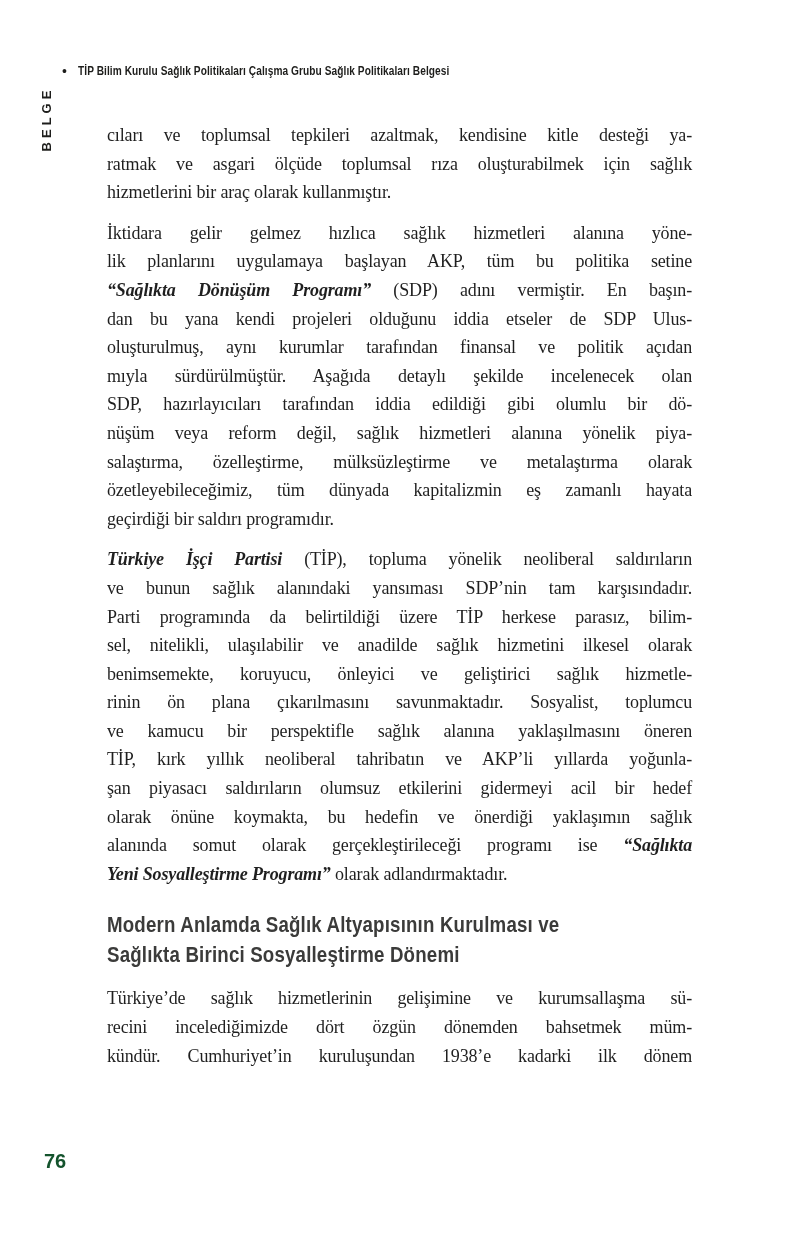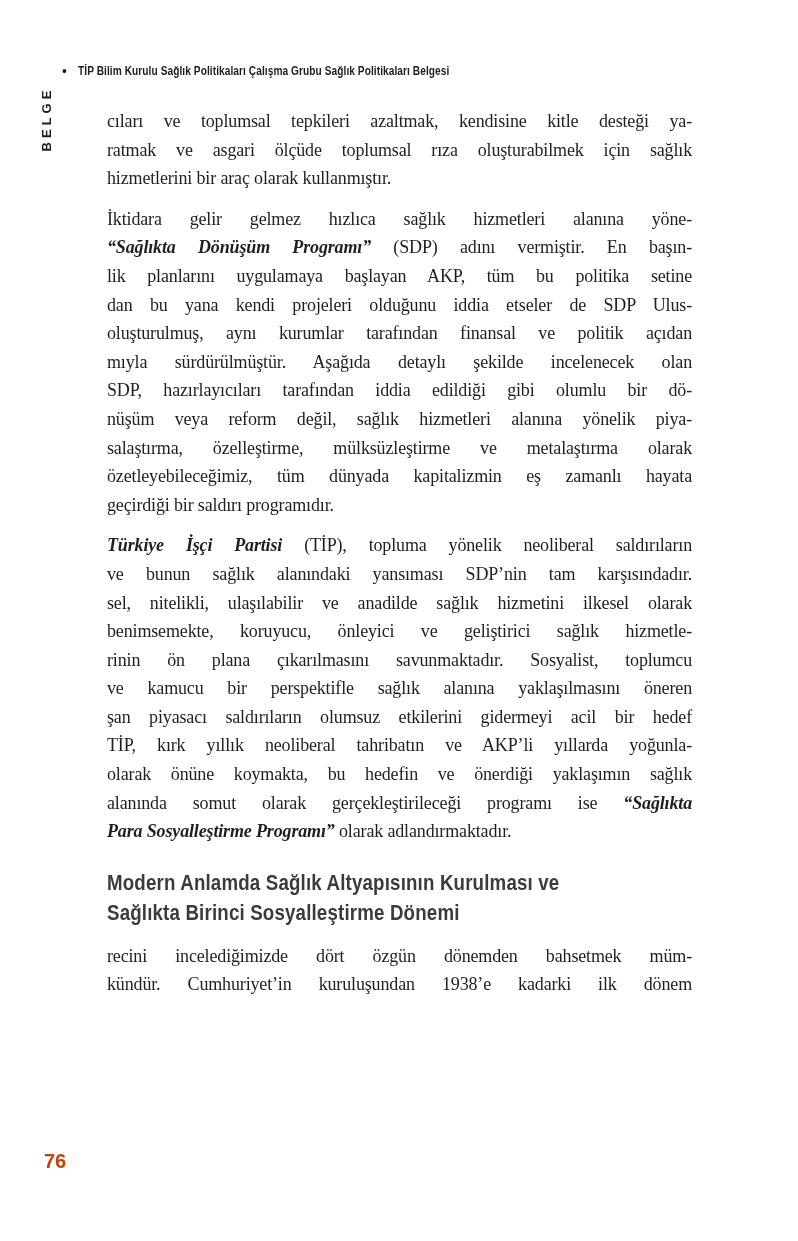--- a/index.html
+++ b/index.html
@@ -42,21 +42,21 @@
     font-family: "Liberation Sans", sans-serif;
     font-weight: 700;
     font-size: 13px;
     letter-spacing: 4px;
     color: #1d1d1b;
     white-space: nowrap;
   }
   .body-text {
     position: absolute;
     left: 107px;
-    top: 107px;
+    top: 121px;
     width: 585px;
     color: #1f1f1f;
   }
   .para {
     margin: 0 0 12px 0;
     font-size: 18px;
     line-height: 28.6px;
     letter-spacing: -0.15px;
   }
   .para .line {
@@ -87,67 +87,69 @@
     transform-origin: left center;
     white-space: nowrap;
   }
   .page-number {
     position: absolute;
     left: 44px;
     top: 1150px;
     font-family: "Liberation Sans", sans-serif;
     font-weight: 700;
     font-size: 20px;
-    color: #c2410c;
+    color: #14532d;
   }
 </style>
 </head>
 <body>
 
 <div class="page">
   <div class="header">
     <span class="bullet">•</span>
     <span class="title">TİP Bilim Kurulu Sağlık Politikaları Çalışma Grubu Sağlık Politikaları Belgesi</span>
   </div>
   <div class="belge">BELGE</div>
   <div class="body-text">
       <div class="para">
         <div class="line"><span>cıları ve toplumsal tepkileri azaltmak, kendisine kitle desteği ya-</span></div>
         <div class="line"><span>ratmak ve asgari ölçüde toplumsal rıza oluşturabilmek için sağlık</span></div>
         <div class="line end"><span>hizmetlerini bir araç olarak kullanmıştır.</span></div>
       </div>
       <div class="para">
         <div class="line"><span>İktidara gelir gelmez hızlıca sağlık hizmetleri alanına yöne-</span></div>
+        <div class="line"><span>lik planlarını uygulamaya başlayan AKP, tüm bu politika setine</span></div>
         <div class="line"><span class="bi">“Sağlıkta Dönüşüm Programı”</span><span> (SDP) adını vermiştir. En başın-</span></div>
-        <div class="line"><span>lik planlarını uygulamaya başlayan AKP, tüm bu politika setine</span></div>
         <div class="line"><span>dan bu yana kendi projeleri olduğunu iddia etseler de SDP Ulus-</span></div>
         <div class="line"><span>oluşturulmuş, aynı kurumlar tarafından finansal ve politik açıdan</span></div>
         <div class="line"><span>mıyla sürdürülmüştür. Aşağıda detaylı şekilde incelenecek olan</span></div>
         <div class="line"><span>SDP, hazırlayıcıları tarafından iddia edildiği gibi olumlu bir dö-</span></div>
         <div class="line"><span>nüşüm veya reform değil, sağlık hizmetleri alanına yönelik piya-</span></div>
         <div class="line"><span>salaştırma, özelleştirme, mülksüzleştirme ve metalaştırma olarak</span></div>
         <div class="line"><span>özetleyebileceğimiz, tüm dünyada kapitalizmin eş zamanlı hayata</span></div>
         <div class="line end"><span>geçirdiği bir saldırı programıdır.</span></div>
       </div>
       <div class="para">
         <div class="line"><span class="bi">Türkiye İşçi Partisi</span><span> (TİP), topluma yönelik neoliberal saldırıların</span></div>
         <div class="line"><span>ve bunun sağlık alanındaki yansıması SDP’nin tam karşısındadır.</span></div>
+        <div class="line"><span>Parti programında da belirtildiği üzere TİP herkese parasız, bilim-</span></div>
         <div class="line"><span>sel, nitelikli, ulaşılabilir ve anadilde sağlık hizmetini ilkesel olarak</span></div>
         <div class="line"><span>benimsemekte, koruyucu, önleyici ve geliştirici sağlık hizmetle-</span></div>
         <div class="line"><span>rinin ön plana çıkarılmasını savunmaktadır. Sosyalist, toplumcu</span></div>
         <div class="line"><span>ve kamucu bir perspektifle sağlık alanına yaklaşılmasını öneren</span></div>
+        <div class="line"><span>TİP, kırk yıllık neoliberal tahribatın ve AKP’li yıllarda yoğunla-</span></div>
         <div class="line"><span>şan piyasacı saldırıların olumsuz etkilerini gidermeyi acil bir hedef</span></div>
-        <div class="line"><span>TİP, kırk yıllık neoliberal tahribatın ve AKP’li yıllarda yoğunla-</span></div>
         <div class="line"><span>olarak önüne koymakta, bu hedefin ve önerdiği yaklaşımın sağlık</span></div>
         <div class="line"><span>alanında somut olarak gerçekleştirileceği programı ise </span><span class="bi">“Sağlıkta</span></div>
-        <div class="line end"><span class="bi">Para Sosyalleştirme Programı”</span><span> olarak adlandırmaktadır.</span></div>
+        <div class="line end"><span class="bi">Yeni Sosyalleştirme Programı”</span><span> olarak adlandırmaktadır.</span></div>
       </div>
       <div class="heading">
         <div class="line"><span>Modern Anlamda Sağlık Altyapısının Kurulması ve</span></div>
         <div class="line"><span>Sağlıkta Birinci Sosyalleştirme Dönemi</span></div>
       </div>
       <div class="para">
+        <div class="line"><span>Türkiye’de sağlık hizmetlerinin gelişimine ve kurumsallaşma sü-</span></div>
         <div class="line"><span>recini incelediğimizde dört özgün dönemden bahsetmek müm-</span></div>
         <div class="line"><span>kündür. Cumhuriyet’in kuruluşundan 1938’e kadarki ilk dönem</span></div>
       </div>
     </div>
   <div class="page-number">76</div>
 </div>
 
 </body></html>

